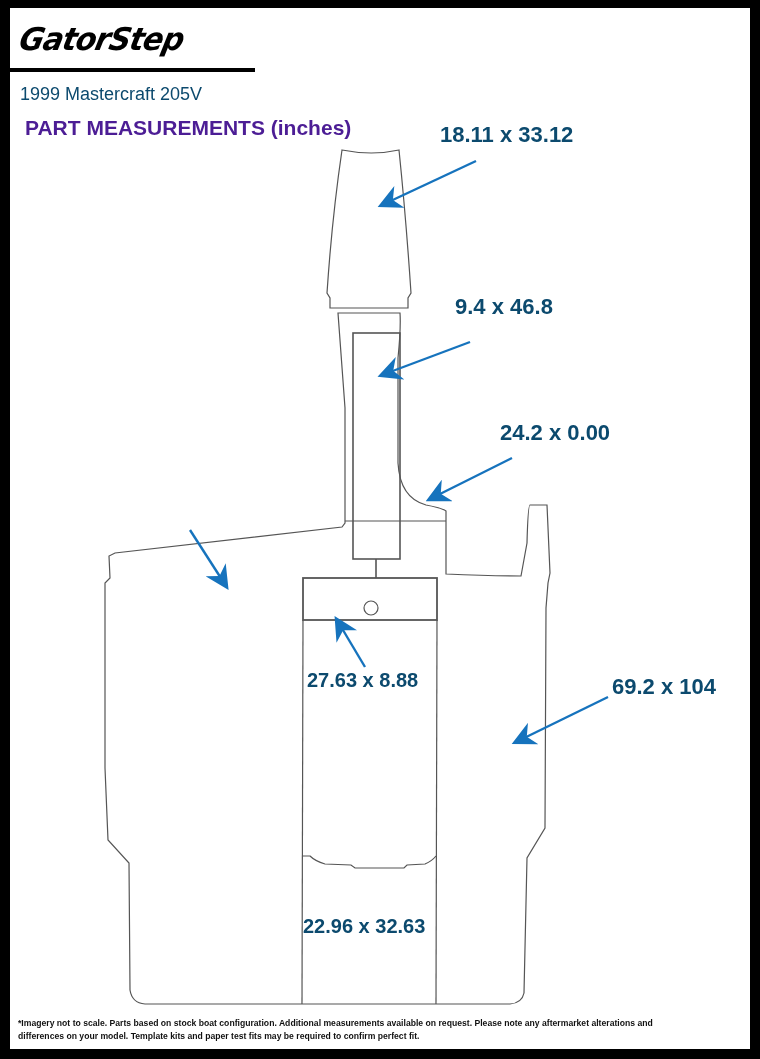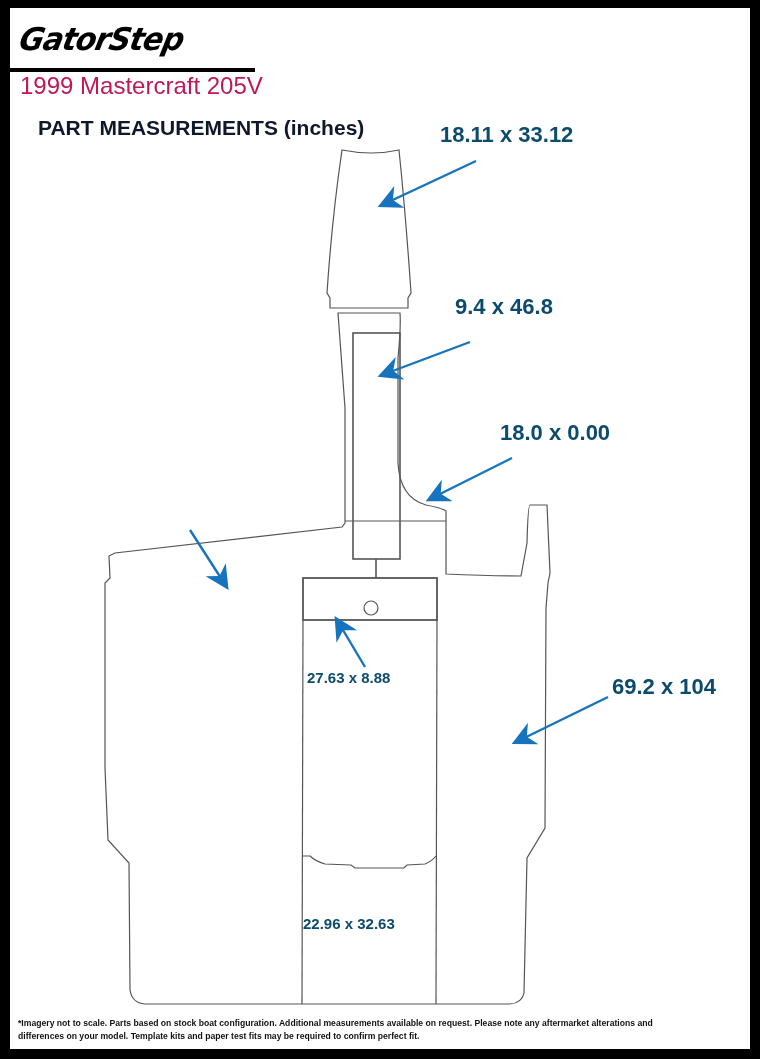--- a/index.html
+++ b/index.html
@@ -1,24 +1,24 @@
 <!DOCTYPE html>
 <html><head>
   <meta charset="utf-8">
   <style>
     html, body { margin: 0; padding: 0; }
     body { width: 760px; height: 1059px; background: #000; position: relative; overflow: hidden; font-family: "Liberation Sans", sans-serif; }
     .sheet { position: absolute; left: 10px; top: 8px; width: 740px; height: 1041px; background: #fff; }
     .logo { position: absolute; left: 10px; top: 14px; font-family: "DejaVu Sans", sans-serif; font-weight: bold; font-style: italic; font-size: 30px; letter-spacing: -1px; color: #000; transform: skewX(-12deg) scaleY(1.05); line-height: 34px; }
     .logo-rule { position: absolute; left: 0; top: 60px; width: 245px; height: 4px; background: #000; }
-    .model { position: absolute; left: 10px; top: 64px; font-size: 24px; color: #be185d; }
-    .subtitle { position: absolute; left: 28px; top: 108px; font-size: 21px; font-weight: bold; color: #0f172a; }
+    .model { position: absolute; left: 10px; top: 76px; font-size: 18px; color: #0c4a6e; }
+    .subtitle { position: absolute; left: 15px; top: 108px; font-size: 21px; font-weight: bold; color: #4c1d95; }
     .drawing { position: absolute; left: 0; top: 0; width: 740px; height: 1041px; }
     .label { position: absolute; font-weight: bold; color: #0c4a6e; font-size: 22px; white-space: nowrap; }
-    .label.sm { font-size: 15px; }
+    .label.sm { font-size: 20px; }
     .disclaimer { position: absolute; left: 8px; top: 1008px; width: 720px; font-family: "Liberation Sans", sans-serif; font-size: 9.4px; font-weight: bold; line-height: 13px; color: #111; transform: scaleX(0.92); transform-origin: left top; }
   </style>
 </head>
 <body>
 
 <div class="sheet">
 
   <div class="logo">GatorStep</div>
   <div class="logo-rule"></div>
   <div class="model">1999 Mastercraft 205V</div>
@@ -55,19 +55,19 @@
       <line x1="460" y1="334" x2="372" y2="367"></line>
       <line x1="502" y1="450" x2="420" y2="491"></line>
       <line x1="180" y1="522" x2="216" y2="578"></line>
       <line x1="355" y1="659" x2="327" y2="612"></line>
       <line x1="598" y1="689" x2="506" y2="734"></line>
     </g>
   </svg>
 
   <div class="label" style="left:430px; top:114px;">18.11 x 33.12</div>
   <div class="label" style="left:445px; top:286px;text-align:center;">9.4 x 46.8</div>
-  <div class="label" style="left:490px; top:412px;">18.0 x 0.00</div>
+  <div class="label" style="left:490px; top:412px;">24.2 x 0.00</div>
   <div class="label sm" style="left:297px; top:661px;">27.63 x 8.88</div>
   <div class="label" style="left:602px; top:666px;">69.2 x 104</div>
   <div class="label sm" style="left:293px; top:907px;">22.96 x 32.63</div>
 
   <div class="disclaimer">*Imagery not to scale. Parts based on stock boat configuration. Additional measurements available on request. Please note any aftermarket alterations and differences on your model. Template kits and paper test fits may be required to confirm perfect fit.</div>
 </div>
 
 </body></html>

